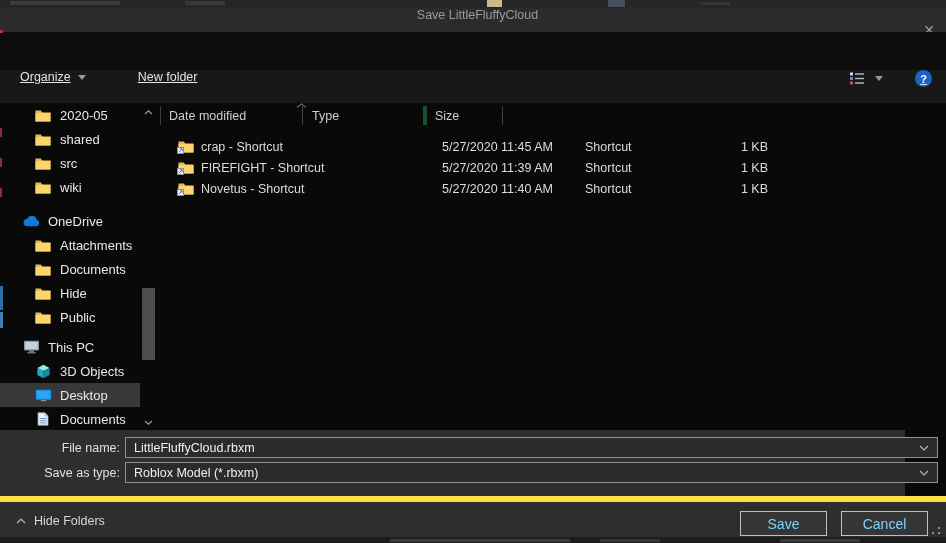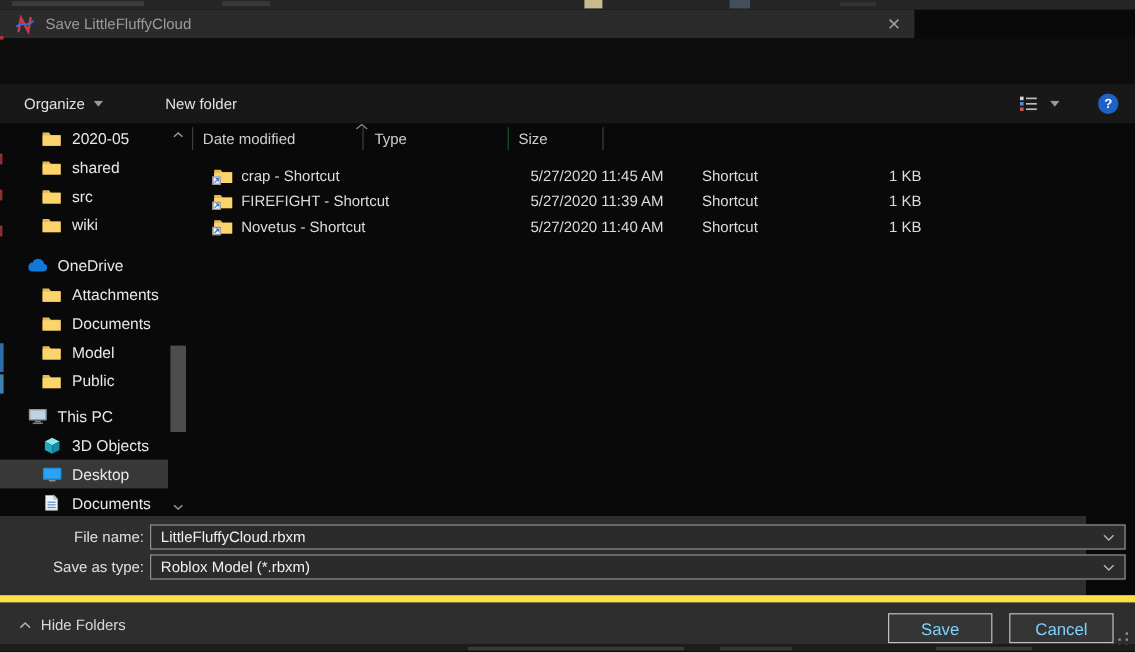--- a/index.html
+++ b/index.html
@@ -10,42 +10,42 @@
   }
   .abs{position:absolute;}
   svg{display:block;}
 
   
   .top-sliver{left:0;top:0;width:946px;height:8px;background:#262626;}
   .bottom-sliver{left:0;top:537px;width:946px;height:6px;background:#1d1d1d;}
   .artifact{position:absolute;}
 
   
-  .titlebar{left:0;top:8px;width:762px;height:24px;background:#2b2b2b;display:flex;align-items:center;}
+  .titlebar{left:0;top:8px;width:946px;height:24px;background:#2b2b2b;display:flex;align-items:center;flex-direction:column;}
   .titlebar .app-icon{margin-left:12px;width:17px;height:17px;}
   .titlebar .title{margin-left:9px;font-size:12.5px;color:#9b9b9b;}
   .titlebar .close{margin-left:auto;width:34px;height:24px;display:flex;align-items:center;justify-content:center;color:#9d9d9d;font-size:14px;cursor:default;}
 
   
   .navbar{left:0;top:32px;width:946px;height:38px;background:#0d0d0d;}
   .navbtn{position:absolute;top:39px;width:24px;height:24px;display:flex;align-items:center;justify-content:center;font-size:15px;}
   .addressbar{position:absolute;left:108px;top:38px;width:610px;height:27px;background:#191919;border:1px solid #4f4f4f;box-sizing:border-box;display:flex;align-items:center;}
   .addressbar .loc-icon{margin-left:7px;}
   .crumb-sep{color:#8d8d8d;font-size:13px;padding:0 8px;}
   .crumb{font-size:13px;color:#e8e8e8;}
   .addr-right{margin-left:auto;display:flex;align-items:center;height:100%;}
   .addr-drop{width:26px;height:100%;display:flex;align-items:center;justify-content:center;border-right:1px solid #3a3a3a;}
   .refresh{width:28px;height:100%;display:flex;align-items:center;justify-content:center;color:#b8b8b8;font-size:14px;}
   .searchbox{position:absolute;left:740px;top:38px;width:185px;height:27px;background:#191919;border:1px solid #4f4f4f;box-sizing:border-box;display:flex;align-items:center;}
   .searchbox svg{margin:0 9px 0 12px;}
   .searchbox input{background:transparent;border:none;outline:none;color:#cfcfcf;font-size:12.5px;font-family:"Liberation Sans",sans-serif;width:130px;}
   .searchbox input::placeholder{color:#8a8a8a;opacity:1;}
 
   
-  .toolbar{left:0;top:70px;width:946px;height:33px;background:#181818;display:flex;align-items:center;}
+  .toolbar{left:0;top:70px;width:946px;height:33px;background:#181818;display:flex;align-items:flex-start;text-decoration:underline;}
   .tool-item{font-size:12.5px;color:#e2e2e2;display:flex;align-items:center;gap:7px;}
   .organize{margin-left:20px;}
   .newfolder{margin-left:52px;}
   .tool-right{margin-left:auto;display:flex;align-items:center;margin-right:14px;gap:10px;}
   .help-circle{width:17px;height:17px;border-radius:50%;background:#1d62c4;color:#fff;font-size:11px;font-weight:bold;display:flex;align-items:center;justify-content:center;}
 
   
   .content{left:0;top:103px;width:946px;height:327px;background:#090909;}
 
   
@@ -61,21 +61,21 @@
   .side-scroll .sarrow{position:absolute;left:0;width:15px;height:14px;display:flex;align-items:center;justify-content:center;}
   .side-scroll .thumb{position:absolute;left:1px;top:185px;width:13px;height:72px;background:#4d4d4d;}
 
   
   .filelist{position:absolute;left:160px;top:0;width:786px;height:327px;}
   .flh{display:flex;height:25px;align-items:center;font-size:12.5px;color:#cfcfcf;}
   .flh .c{box-sizing:border-box;height:19px;display:flex;align-items:center;}
   .c-name{width:274px;padding-left:18px;}
   .c-date{width:142px;padding-left:8px;border-left:1px solid #3f3f3f;}
   .c-type{width:121px;padding-left:9px;border-left:1px solid #3f3f3f;}
-  .c-size{width:80px;padding-left:8px;border-left:1px solid #14532d;border-right:1px solid #3f3f3f;}
+  .c-size{width:80px;padding-left:8px;border-left:4px solid #14532d;border-right:1px solid #3f3f3f;}
   .sortcaret{position:absolute;left:136px;top:0px;}
   .flr{display:flex;height:21px;align-items:center;font-size:12.5px;color:#dcdcdc;}
   .flr .c{box-sizing:border-box;display:flex;align-items:center;height:21px;}
   .flr .c-name{padding-left:18px;gap:7px;}
   .flr .c-date,.flr .c-type{border:none;}
   .flr .c-size{border:none;justify-content:flex-end;padding-right:9px;}
   .licon{position:relative;width:16px;height:13px;flex:none;}
   .sc-ov{position:absolute;left:-1px;bottom:-1px;width:7px;height:7px;background:#f4f4f4;border:0.5px solid #8d8d8d;box-sizing:border-box;display:flex;align-items:center;justify-content:center;}
 
   
@@ -243,21 +243,21 @@
         </span>
       <span class="slabel">Documents</span>
     </div>
     <div class="side-item child">
       <span class="sicon">
           <svg width="16" height="13" viewBox="0 0 16 13">
             <path d="M0.5 1.5 h5.3 l1.6 1.9 h8.1 v9.1 h-15 z" fill="#e5ba53"></path>
             <path d="M0.5 3.9 h15 v8.6 h-15 z" fill="#fbd56b"></path>
           </svg>
         </span>
-      <span class="slabel">Model</span>
+      <span class="slabel">Hide</span>
     </div>
     <div class="side-item child">
       <span class="sicon">
           <svg width="16" height="13" viewBox="0 0 16 13">
             <path d="M0.5 1.5 h5.3 l1.6 1.9 h8.1 v9.1 h-15 z" fill="#e5ba53"></path>
             <path d="M0.5 3.9 h15 v8.6 h-15 z" fill="#fbd56b"></path>
           </svg>
         </span>
       <span class="slabel">Public</span>
     </div>

